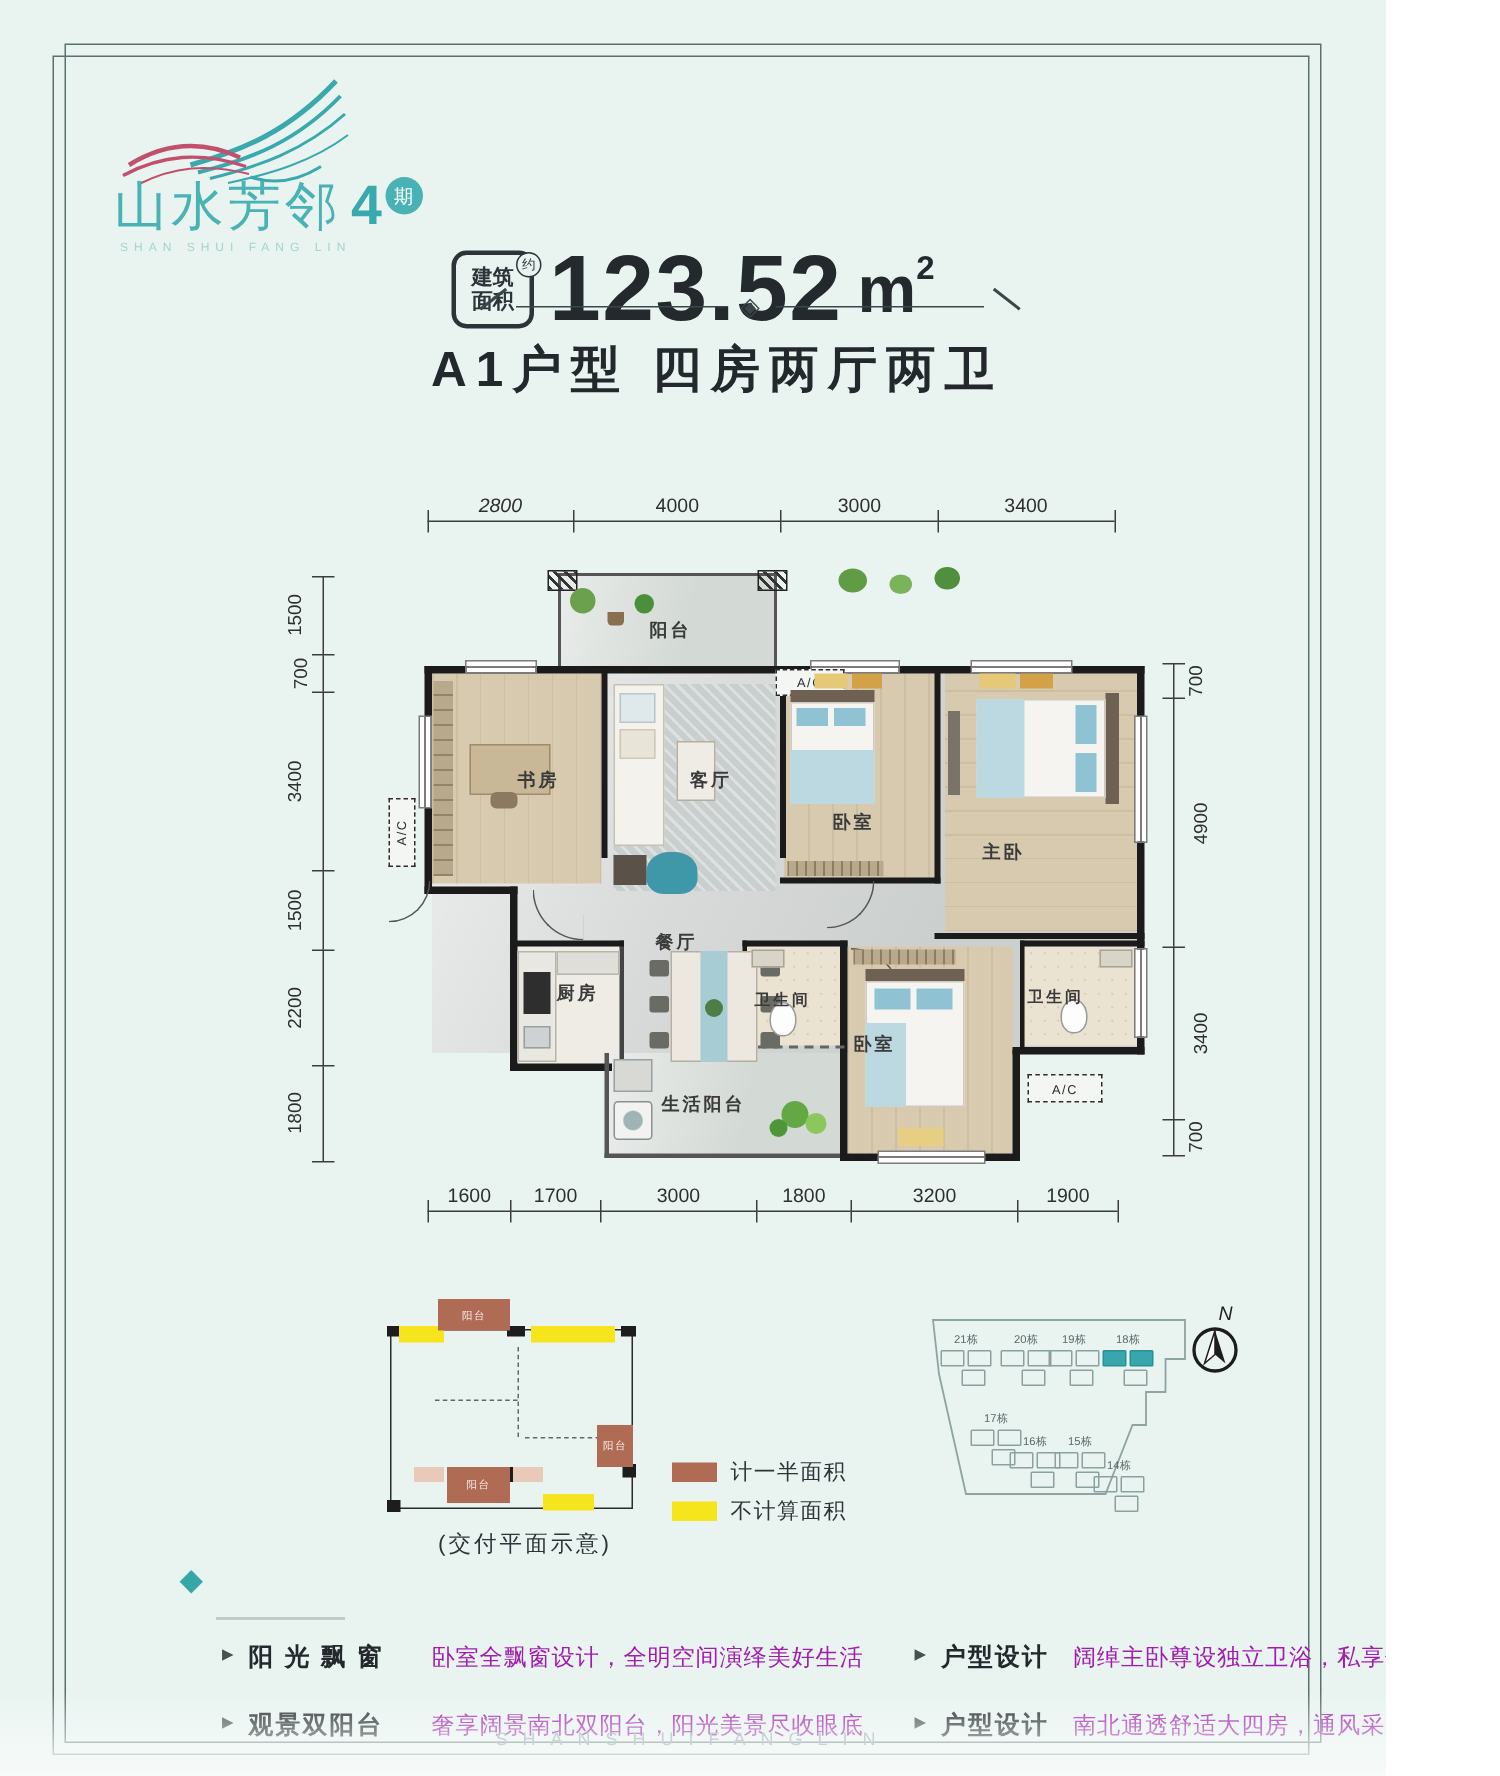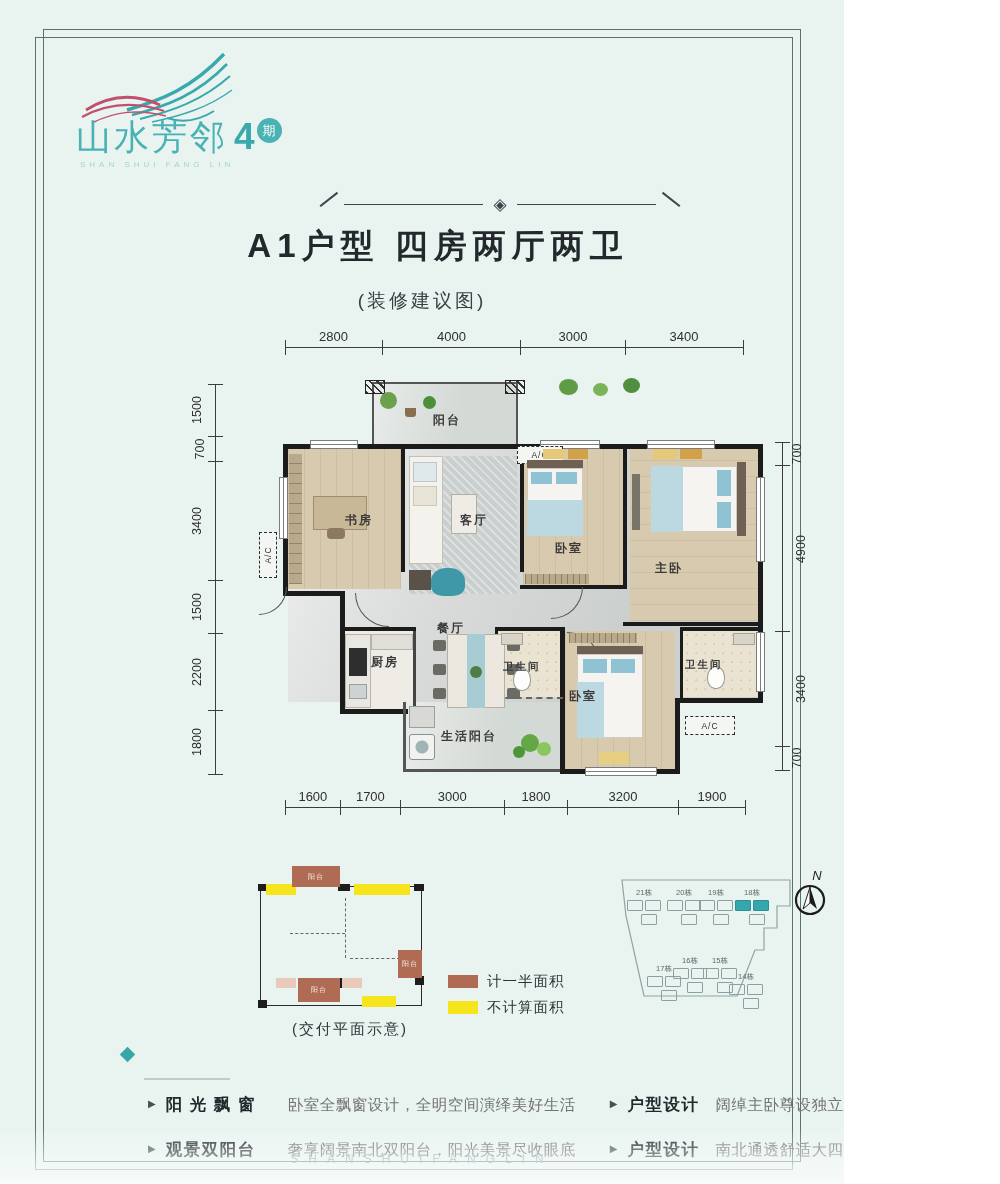--- a/index.html
+++ b/index.html
@@ -1,17 +1,17 @@
 <!DOCTYPE html>
 <html><head>
 <meta charset="utf-8">
 <style>
   html,body{margin:0;padding:0;}
   body{font-family:"Liberation Sans","DejaVu Sans",sans-serif;}
-  #page{position:relative;width:844px;height:1184px;background:#e9f4f1;overflow:hidden;}
+  #page{position:relative;width:924px;height:1184px;background:#e9f4f1;overflow:hidden;}
   .abs{position:absolute;}
   
   .frame{position:absolute;border:1px solid #5c6f70;pointer-events:none;}
   .fade{position:absolute;left:0;right:0;bottom:0;height:56px;background:linear-gradient(transparent,#f7fbfa);}
   
   .logo-name{font-size:35px;color:#49b2b4;letter-spacing:3px;font-weight:500;}
   .logo-phase{font-size:37px;color:#3aa9ad;font-weight:700;margin-left:6px;}
   .logo-badge{display:inline-block;width:25px;height:25px;border-radius:50%;background:#49b2b4;color:#fff;
     font-size:13px;line-height:25px;text-align:center;vertical-align:14px;margin-left:2px;}
   .logo-sub{font-size:8px;letter-spacing:4px;color:#a5d3cf;}
@@ -101,21 +101,21 @@
   .compass .n{font-size:13px;font-style:italic;color:#1f1f1f;}
   
   .an-dia{position:absolute;width:11px;height:11px;background:#35a8a6;transform:rotate(45deg);}
   .an-title{position:absolute;font-size:27px;font-weight:700;color:#2ca5a2;letter-spacing:10px;}
   .an-line{position:absolute;height:2px;background:#c0ccc9;}
   .an-cols{position:absolute;display:flex;gap:34px;}
   .an-col{display:flex;flex-direction:column;gap:23px;}
   .feat{display:flex;align-items:flex-start;gap:10px;}
   .feat .tri{font-size:10px;color:#44534f;margin-top:4px;}
   .feat .lbl{font-size:16.5px;font-weight:700;color:#23282c;letter-spacing:1.5px;white-space:nowrap;min-width:112px;}
-  .feat .dsc{font-size:15.5px;color:#737373;letter-spacing:0.5px;white-space:nowrap;margin-top:1px;}
+  .feat .dsc{font-size:15.5px;color:#a21caf;letter-spacing:0.5px;white-space:nowrap;margin-top:1px;}
   .wm{position:absolute;left:0;right:0;text-align:center;font-size:12px;letter-spacing:10px;color:#c6d4d6;}
 </style>
 </head>
 <body>
 
 <div id="page">
 
   <div class="frame" style="left:43px;right:43px;top:29px;bottom:22px;"></div>
   <div class="frame" style="left:35px;right:51px;top:37px;bottom:14px;"></div>
 
@@ -133,32 +133,42 @@
         <path d="M10,69 C36,55 62,53 92,63" stroke-width="2.2"></path>
         <path d="M20,75 C44,63 66,61 94,68" stroke-width="1.4"></path>
       </g>
     </svg>
     <div class="abs" style="left:8px;top:66px;white-space:nowrap;">
       <span class="logo-name">山水芳邻</span><span class="logo-phase">4</span><span class="logo-badge">期</span>
     </div>
     <div class="abs logo-sub" style="left:12px;top:112px;">SHAN SHUI FANG LIN</div>
   </div>
 
+  <div class="hdr" style="top:157px;">
+    <div class="area-row">
+      <div class="area-badge">
+        <span>建筑</span>
+        <span>面积</span>
+        <span class="approx">约</span>
+      </div>
+      <span class="area-num">123.52</span>
+      <span class="area-unit"><span>m</span><sup>2</sup></span>
+    </div>
+  </div>
   <div class="deco-line" style="left:322px;top:204px;width:356px;">
     <div class="wing l"></div>
       <div class="seg"></div>
       <div class="dia">◈</div>
       <div class="seg"></div>
       <div class="wing r"></div>
   </div>
   <div class="hdr" style="top:224px;margin-left:32px;"><span class="unit-title">A1户型  四房两厅两卫</span></div>
-  <div class="hdr" style="top:288px;"><span class="unit-sub">(装修建议图)</span></div>
 
   <div class="hdim" style="left:285px;top:328px;width:458px;height:24px;">
-    <div class="hseg" style="flex-grow:2800;">
+    <div class="hseg" style="flex-grow:2800;font-style:italic;">
         <span>2800</span>
       </div>
     <div class="hseg" style="flex-grow:4000;">
         <span>4000</span>
       </div>
     <div class="hseg" style="flex-grow:3000;">
         <span>3000</span>
       </div>
     <div class="hseg" style="flex-grow:3400;">
         <span>3400</span>
@@ -438,21 +448,21 @@
           <i class="b"></i>
         </div><i class="b b2"></i>
     </div>
     <div class="cluster hl" style="left:120px;top:20px;">
       <span class="bnum">18栋</span>
       <div class="brow">
           <i class="b"></i>
           <i class="b"></i>
         </div><i class="b b2"></i>
     </div>
-    <div class="cluster" style="left:32px;top:96px;">
+    <div class="cluster" style="left:32px;top:73px;">
       <span class="bnum">17栋</span>
       <div class="brow">
           <i class="b"></i>
           <i class="b"></i>
         </div><i class="b b2"></i>
     </div>
     <div class="cluster" style="left:58px;top:88px;">
       <span class="bnum">16栋</span>
       <div class="brow">
           <i class="b"></i>

